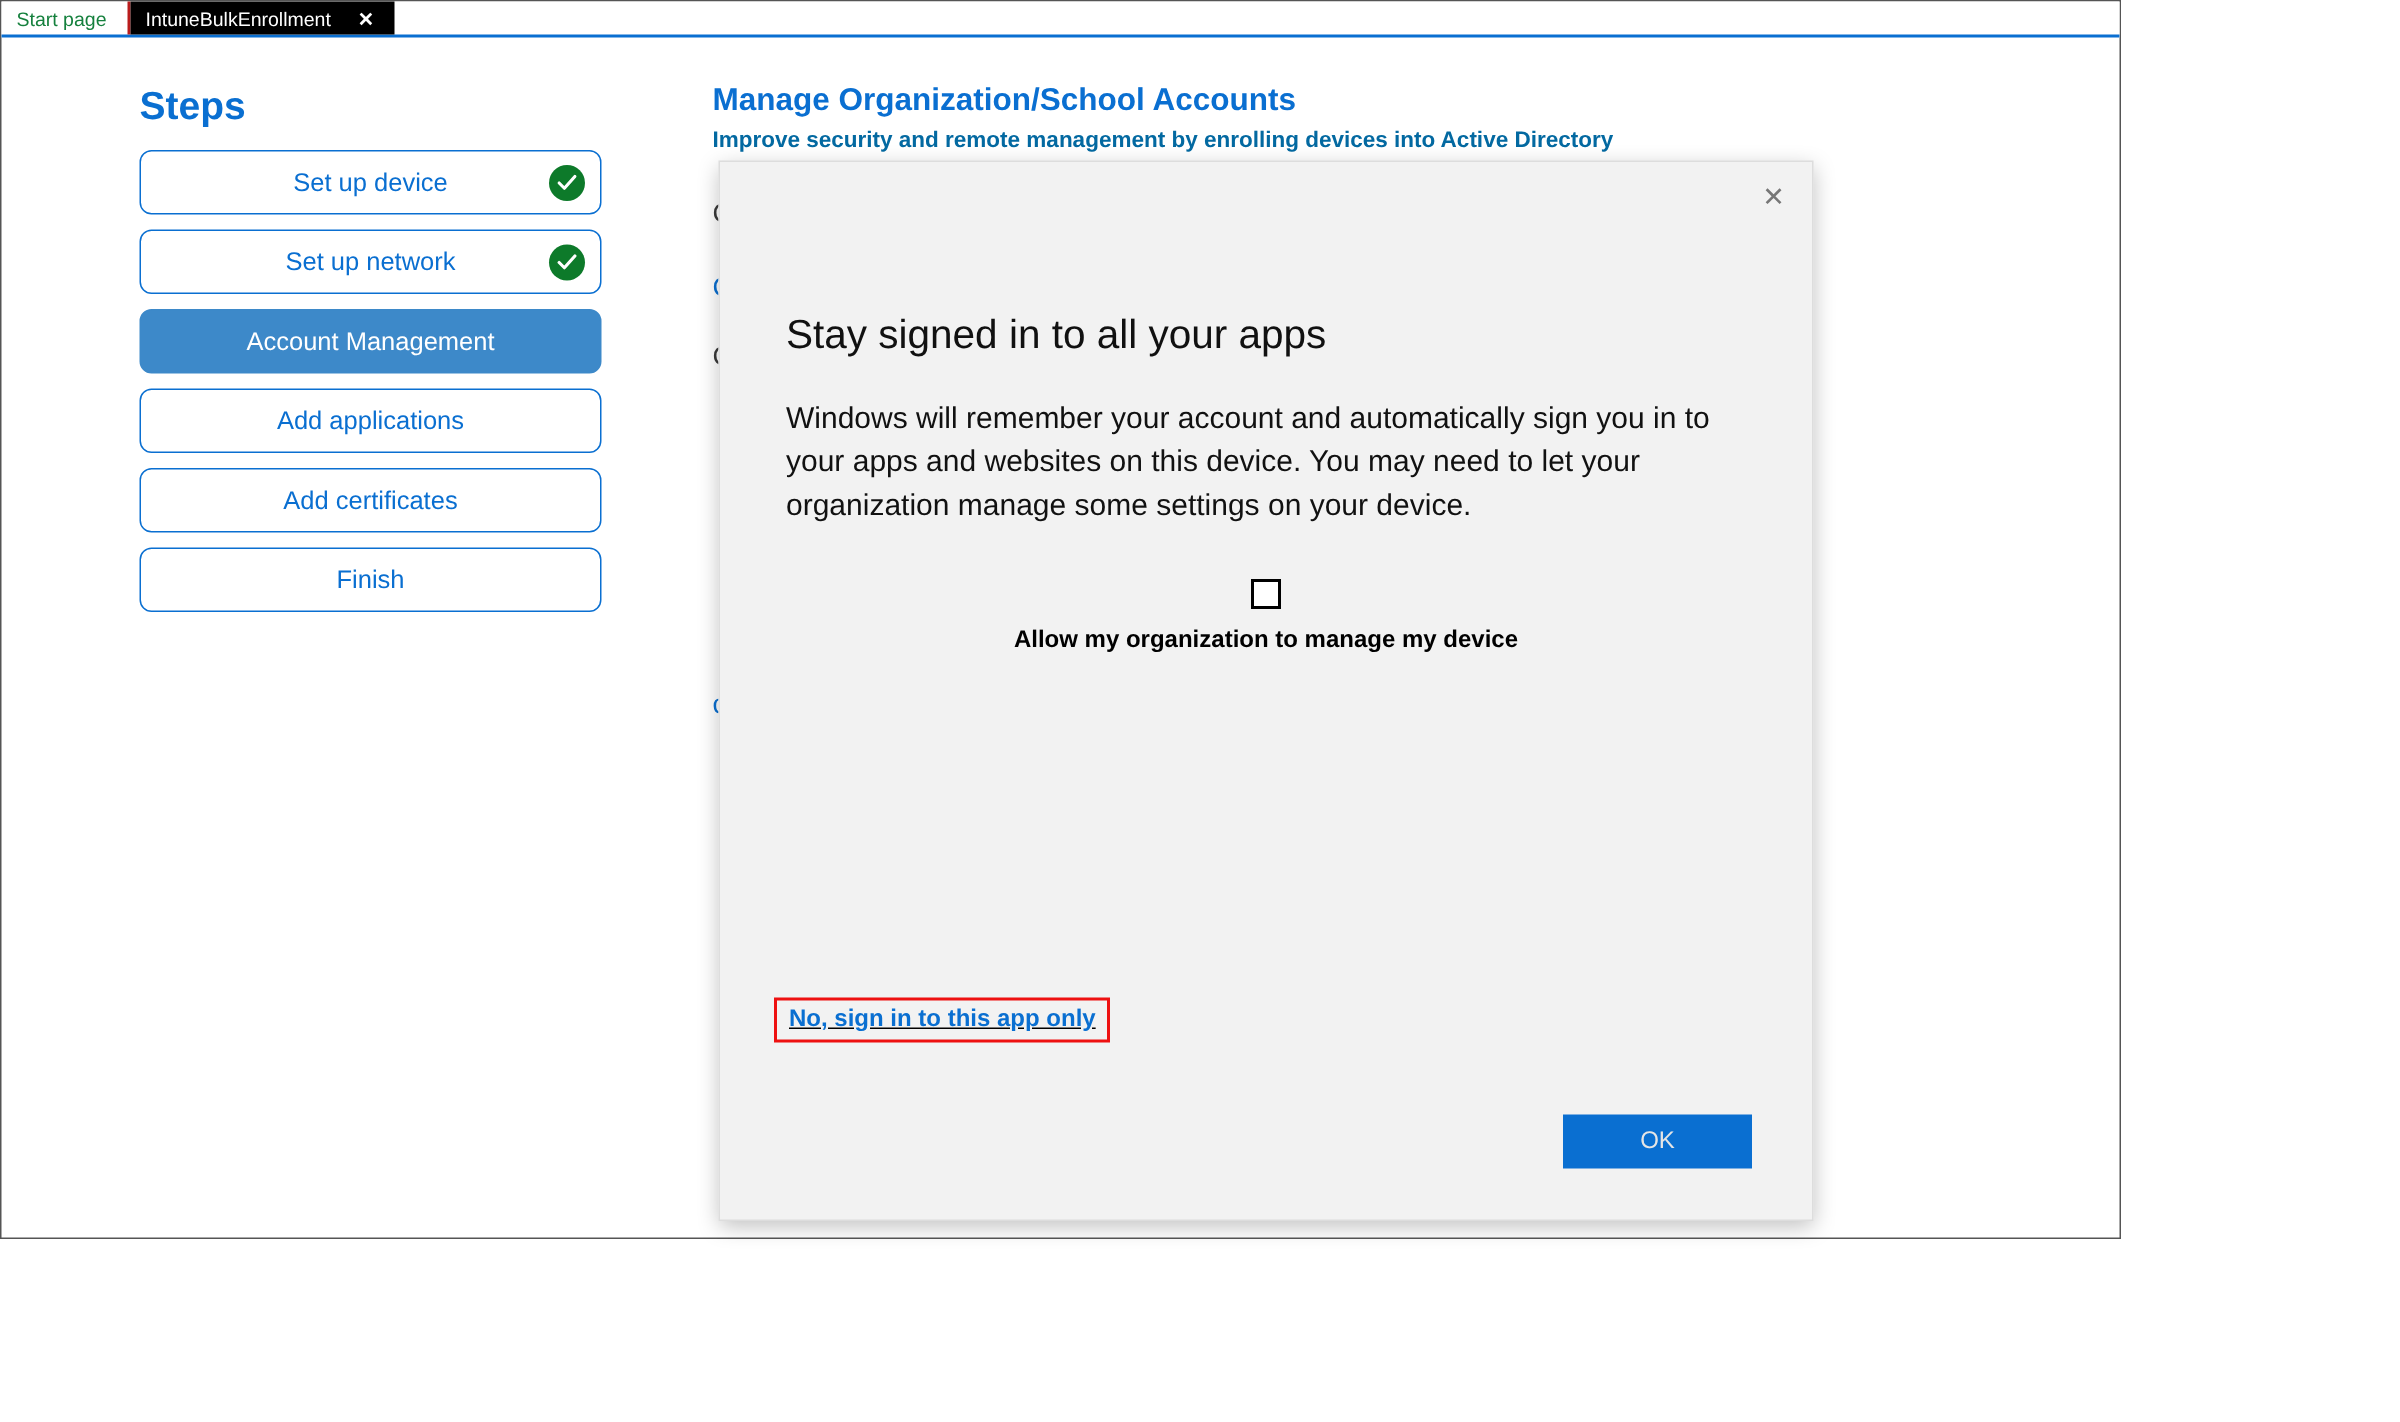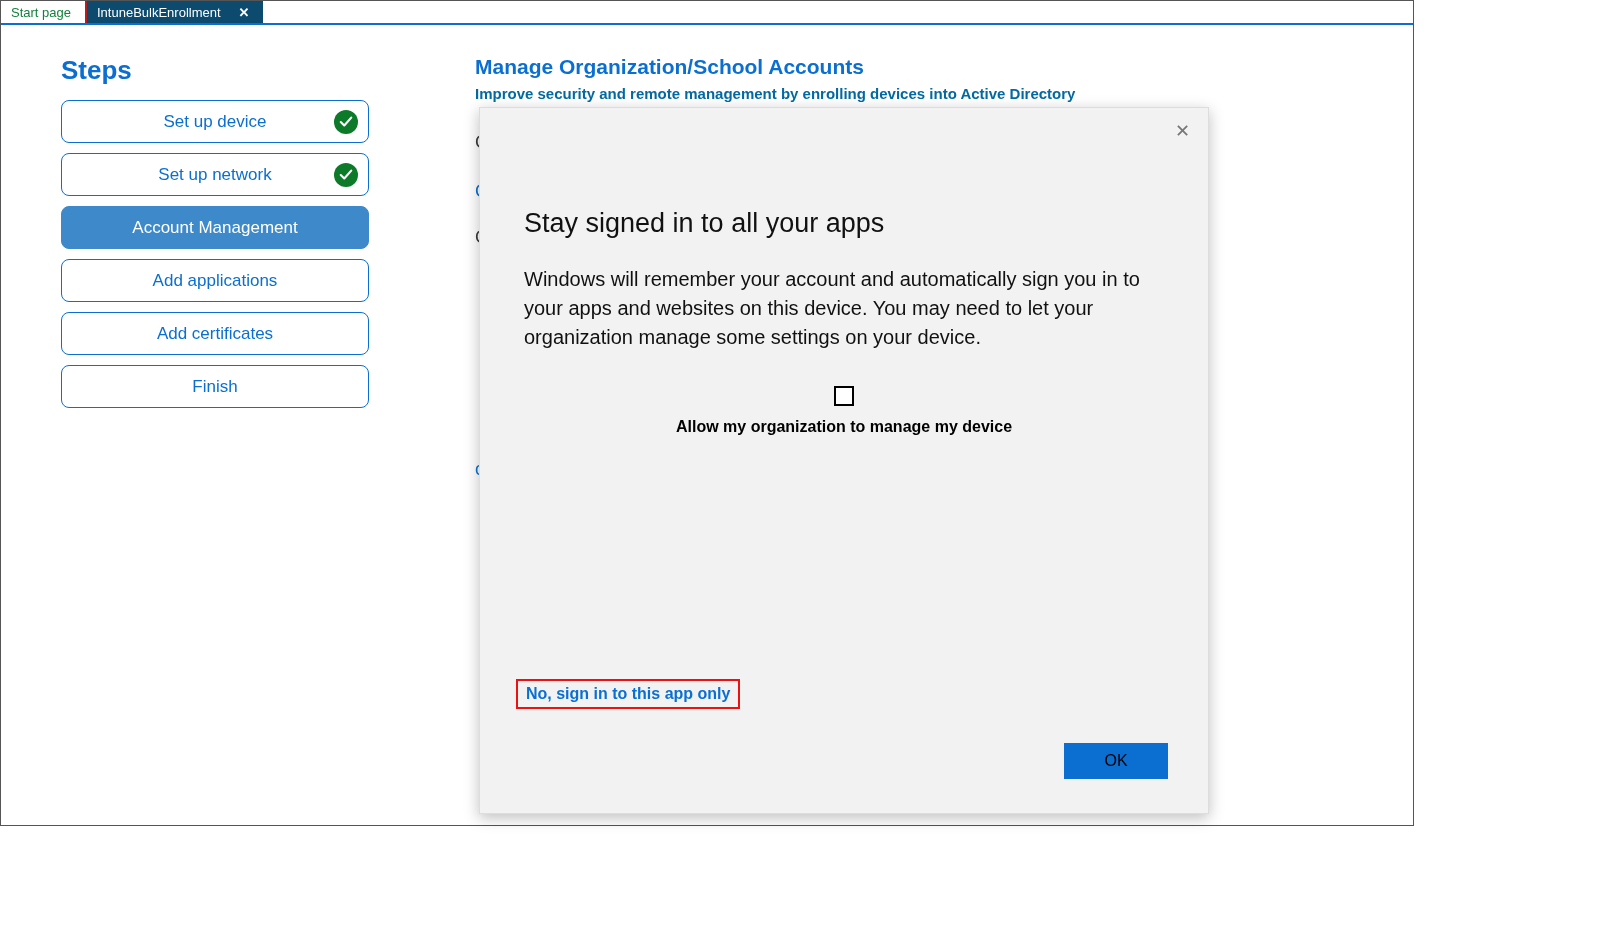--- a/index.html
+++ b/index.html
@@ -33,36 +33,36 @@
       padding: 2px 14px 2px 10px;
       font-size: 13px;
       display: flex;
       align-items: center;
       gap: 12px;
       border-right: 2px solid #b91c1c;
       cursor: pointer;
       color: #15803d;
     }
     .tab.active {
-      background: #0c4a6e;
+      background: #000000;
       color: #fff;
       border-right: none;
     }
     .tab .close-x {
       font-weight: bold;
       font-size: 13px;
       margin-left: 6px;
     }
     .content {
       display: flex;
       padding: 30px 0 0 0;
     }
     .left-col {
       width: 400px;
-      padding: 0 0 0 60px;
+      padding: 0 0 0 92px;
     }
     .steps-title {
       color: #0a6fd1;
       font-size: 26px;
       font-weight: 600;
       margin-bottom: 14px;
     }
     .step {
       width: 308px;
       height: 43px;
@@ -173,38 +173,39 @@
       flex-shrink: 0;
     }
     .checkbox-label {
       font-size: 16px;
       font-weight: 700;
       color: #000;
     }
     .link-only {
       position: absolute;
       left: 36px;
-      bottom: 104px;
+      bottom: 118px;
       padding: 4px 8px;
       border: 2px solid #e11;
+      text-decoration: underline;
     }
     .link-only a {
       color: #0a6fd1;
       font-weight: 700;
       font-size: 16px;
       text-decoration: none;
     }
     .ok-btn {
       position: absolute;
       right: 40px;
       bottom: 34px;
-      width: 104px;
+      width: 126px;
       height: 36px;
       background: #0a6fd1;
-      color: #000000;
+      color: #e5e5e5;
       border: none;
       font-size: 16px;
       cursor: pointer;
     }
   </style>
 </head>
 <body>
 
 <div class="window">
 

